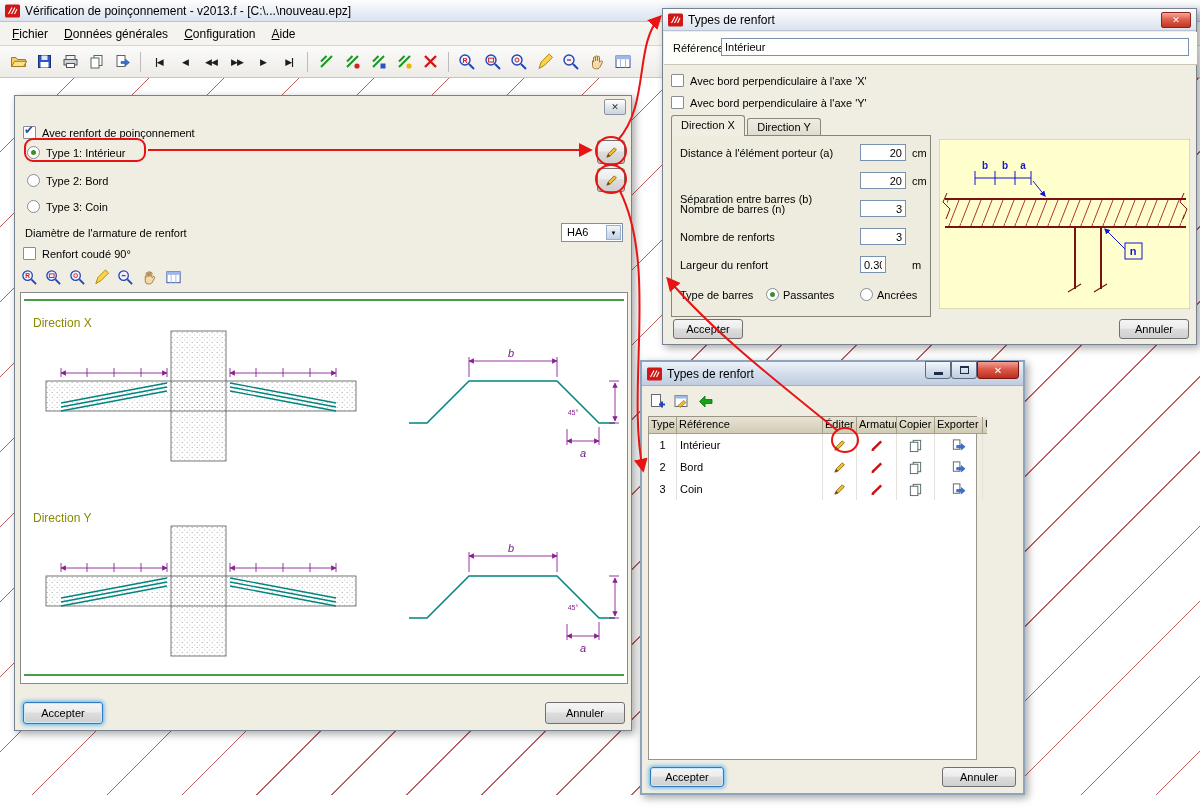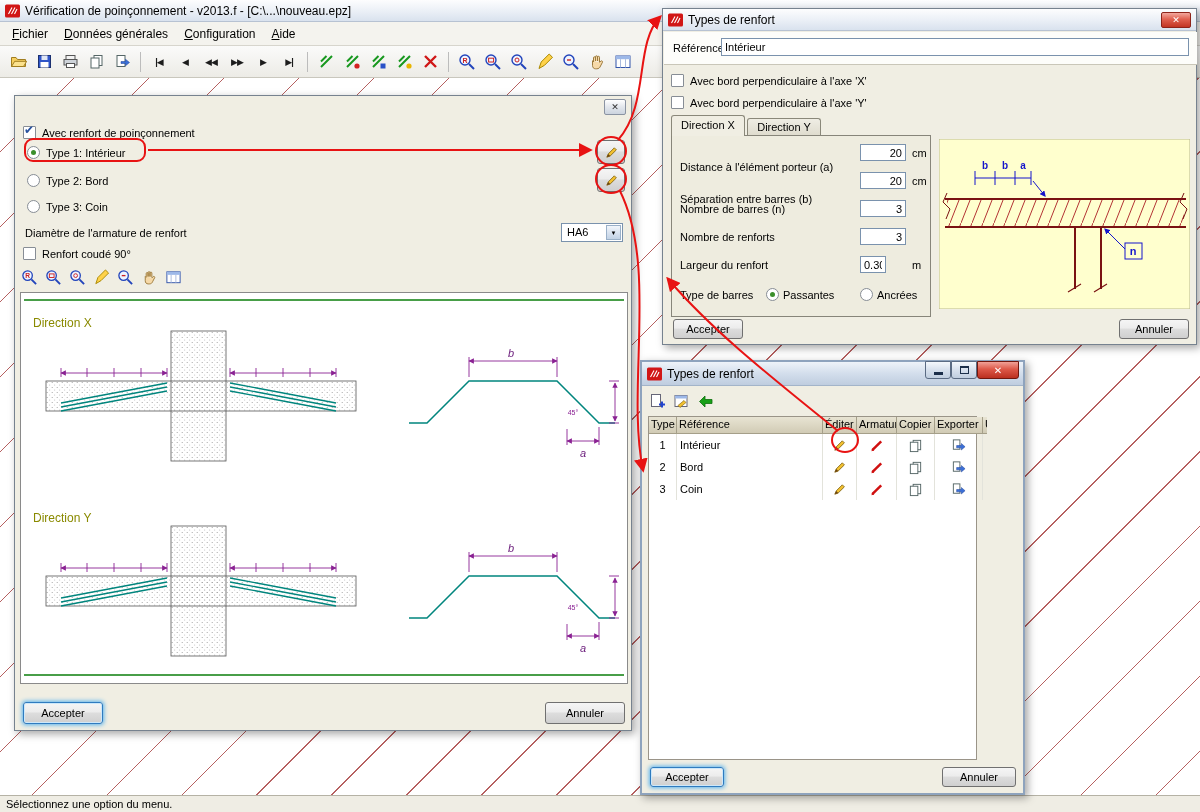--- a/index.html
+++ b/index.html
@@ -189,23 +189,20 @@
       </span>
     <span class="tbtn">
         <svg width="18" height="18" viewBox="0 0 18 18">
           <rect x="2" y="3" width="14" height="11.5" fill="#fff" stroke="#3355aa"></rect>
           <rect x="2" y="3" width="14" height="3.2" fill="#9db8e8"></rect>
           <path d="M6.5 6.2 v8.3 M11.5 6.2 v8.3" stroke="#aabbdd"></path>
         </svg>
       </span>
   </div>
 
-  <div class="abs" style="left:0;top:795px;width:1200px;height:17px;background:#efede4;border-top:1px solid #b5b2a5;display:flex;align-items:center;padding-left:6px;z-index:2">
-    <span>Sélectionnez une option du menu.</span>
-  </div>
 
   <div class="dlg" style="left:14px;top:95px;width:618px;height:636px;z-index:10">
     <div class="xbtn" style="right:5px">
         <i style="font-style:normal">✕</i>
       </div>
 
     <span class="cb" style="left:8px;top:30px">
         <i class="ck">✔</i>
       </span>
     <span class="lbl b" style="left:27px;top:30px">Avec renfort de poinçonnement</span>
@@ -357,21 +354,21 @@
 
     <span class="cb" style="left:8px;top:65px"></span>
     <span class="lbl" style="left:27px;top:65px">Avec bord perpendiculaire à l'axe 'X'</span>
     <span class="cb" style="left:8px;top:87px"></span>
     <span class="lbl" style="left:27px;top:87px">Avec bord perpendiculaire à l'axe 'Y'</span>
 
     <div class="tab active" style="left:8px;top:106px;width:74px">Direction X</div>
     <div class="tab" style="left:84px;top:109px;width:74px">Direction Y</div>
 
     <div class="group" style="left:8px;top:126px;width:260px;height:182px">
-      <span class="lbl" style="left:8px;top:24px">Distance à l'élément porteur (a)</span>
+      <span class="lbl" style="left:8px;top:10px">Distance à l'élément porteur (a)</span>
       <input class="inp" style="left: 188px; top: 8px; width: 46px; height: 17px; text-align: right;" value="20">
       <span class="lbl" style="left:240px;top:10px">cm</span>
 
       <span class="lbl" style="left:8px;top:56px">Séparation entre barres (b)</span>
       <input class="inp" style="left: 188px; top: 36px; width: 46px; height: 17px; text-align: right;" value="20">
       <span class="lbl" style="left:240px;top:38px">cm</span>
 
       <span class="lbl" style="left:8px;top:66px">Nombre de barres (n)</span>
       <input class="inp" style="left: 188px; top: 64px; width: 46px; height: 17px; text-align: right;" value="3">
       <span class="lbl" style="left:240px;top:66px"></span>

